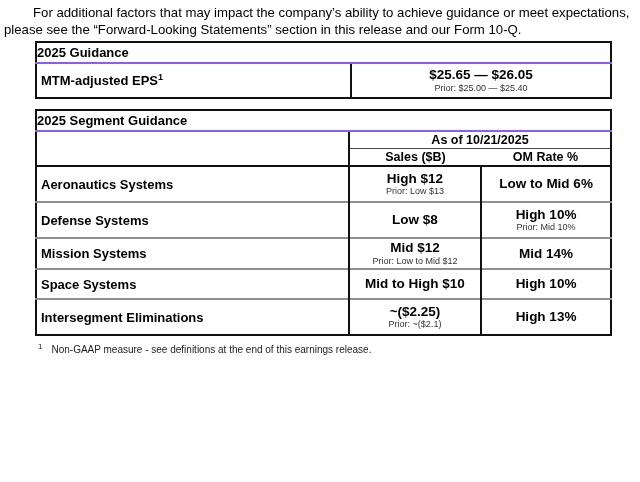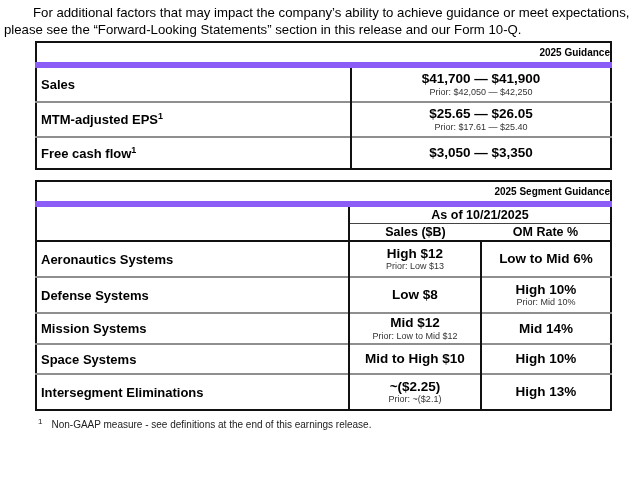--- a/index.html
+++ b/index.html
@@ -28,24 +28,24 @@
     border: 2px solid #111;
   }
   .t1 { margin-top: 3px; }
   .t2 { margin-top: 10px; }
   .gtable td {
     padding: 0;
     vertical-align: middle;
     overflow: hidden;
   }
   td.title {
-    border-bottom: 6px solid #8b5cf6;
-    text-align: right;
-    font-weight: bold;
-    font-size: 10px;
+    border-bottom: 2px solid #8b5cf6;
+    text-align: left;
+    font-weight: bold;
+    font-size: 13px;
     height: 19px;
   }
   
   .t1 .label-col { border-right: 2px solid #111; }
   .t1 .head-row td {
     border-bottom: 2px solid #111;
     height: 17px;
     font-size: 12.5px;
     font-weight: bold;
   }
@@ -123,38 +123,24 @@
 <table class="gtable t1">
   <colgroup>
       <col style="width:315px">
       <col style="width:260px">
     </colgroup>
   <tbody>
       <tr>
     <td colspan="2" class="title">2025 Guidance</td>
   </tr>
   <tr class="data rh33">
-    <td class="label-col rowlabel"><span>Sales</span><sup></sup></td>
-    <td class="valcell">
-      <div class="val">$41,700 — $41,900</div>
-      <div class="prior">Prior: $42,050 — $42,250</div>
-    </td>
-  </tr>
-  <tr class="data rh33">
     <td class="label-col rowlabel"><span>MTM-adjusted EPS</span><sup>1</sup></td>
     <td class="valcell">
       <div class="val">$25.65 — $26.05</div>
-      <div class="prior">Prior: $17.61 — $25.40</div>
-    </td>
-  </tr>
-  <tr class="data rh30">
-    <td class="label-col rowlabel"><span>Free cash flow</span><sup>1</sup></td>
-    <td class="valcell">
-      <div class="val">$3,050 — $3,350</div>
-
+      <div class="prior">Prior: $25.00 — $25.40</div>
     </td>
   </tr>
 </tbody>
   </table>
 
 <table class="gtable t2">
   <colgroup>
       <col style="width:313px">
       <col style="width:132px">
       <col style="width:130px">

